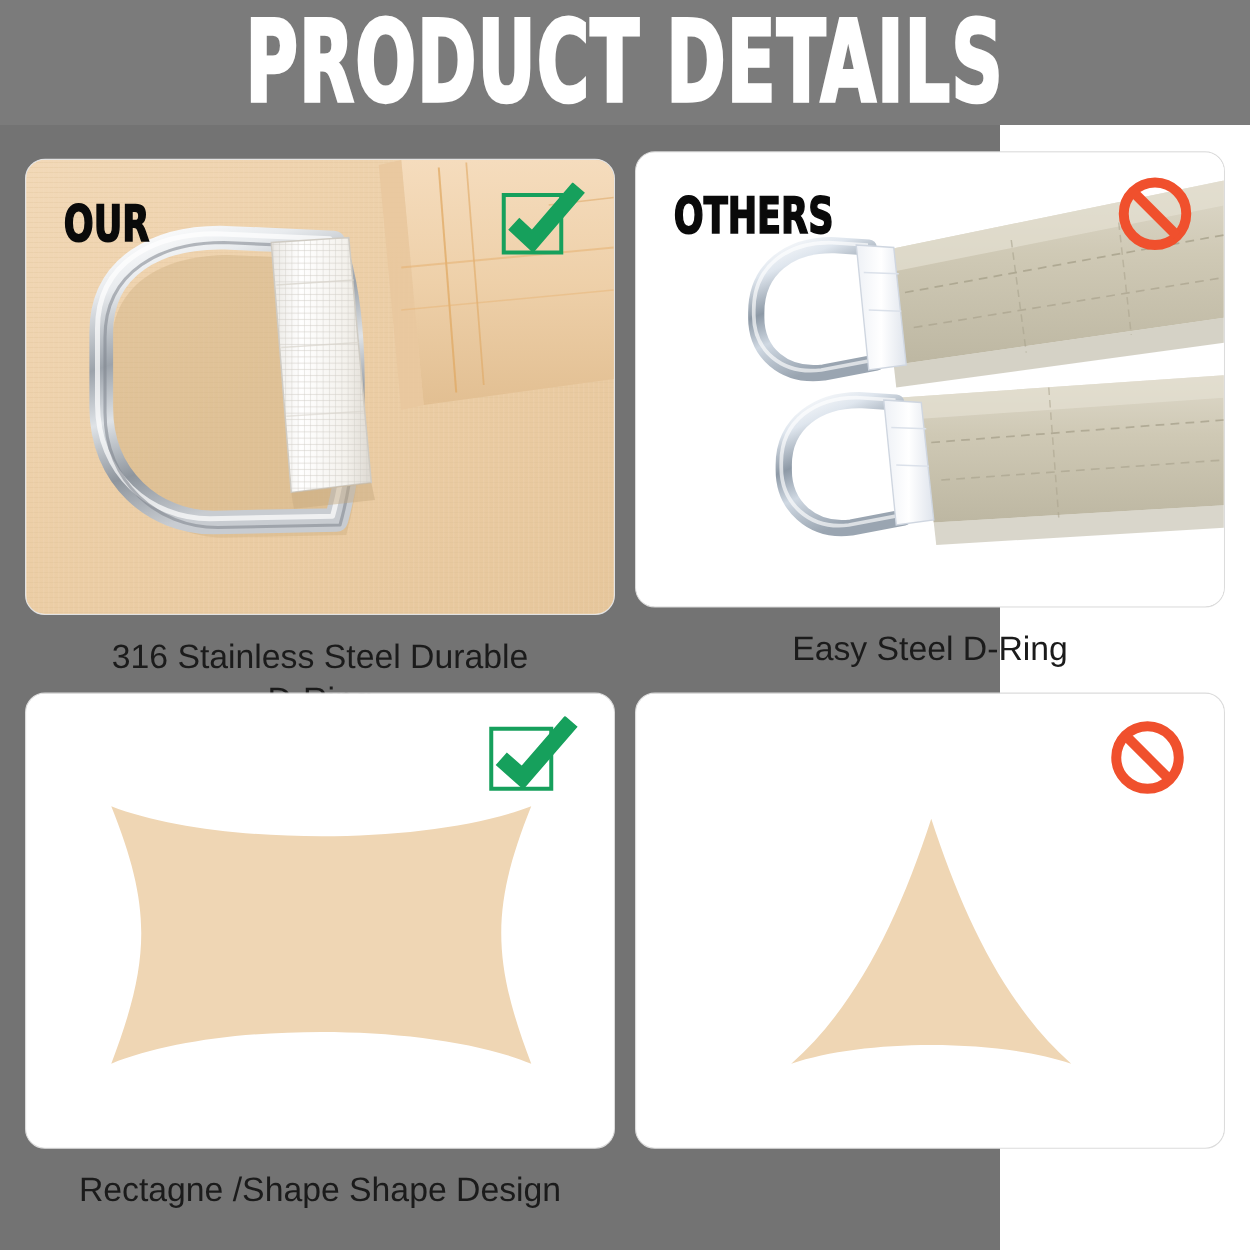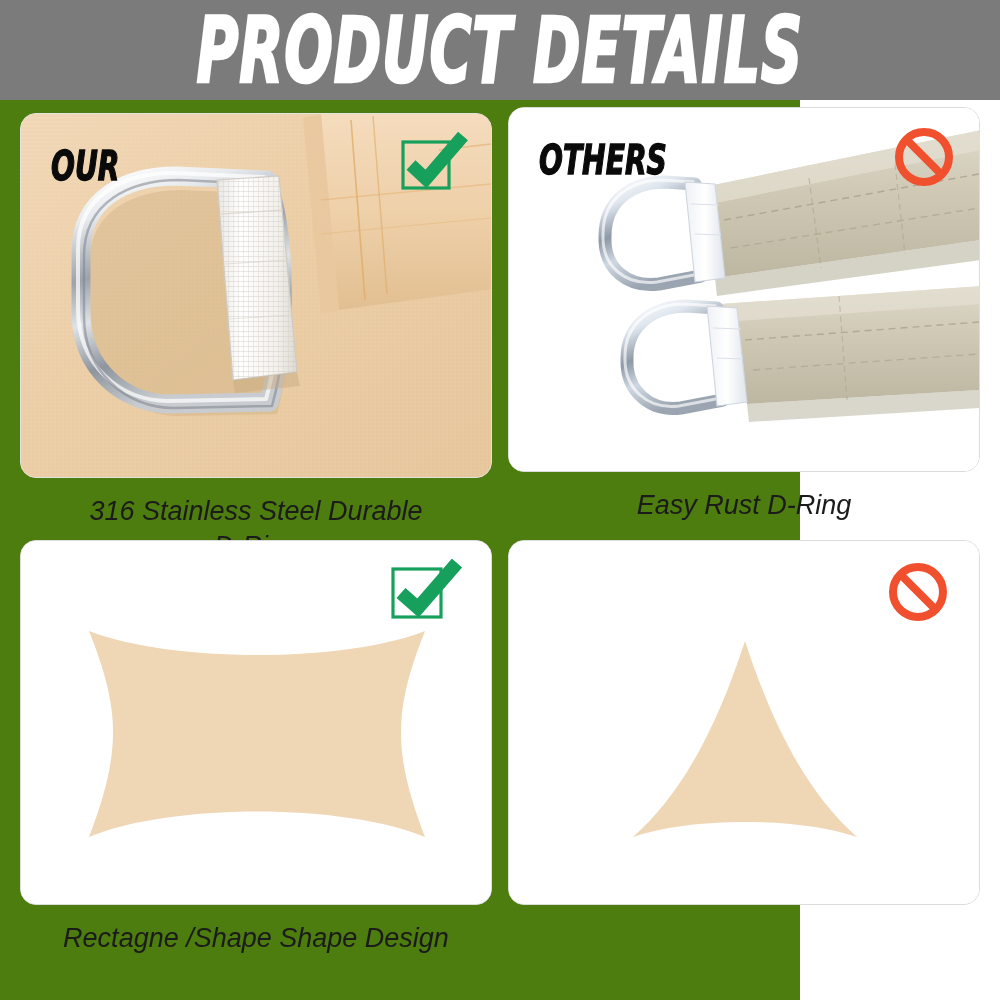--- a/index.html
+++ b/index.html
@@ -2,21 +2,21 @@
 <html><head>
 <meta charset="utf-8">
 <style>
   * { box-sizing: border-box; margin: 0; padding: 0; }
   html, body {
     width: 1000px; height: 1000px;
     background: #ffffff;
     font-family: "Liberation Sans", sans-serif;
     overflow: hidden;
   }
-  .page { position: relative; width: 800px; height: 1000px; background: #4d7c0f; font-style: italic; }
+  .page { position: relative; width: 800px; height: 1000px; background: #737373; }
 
   
   .header-band {
     position: absolute; left: 0; top: 0; width: 1000px; height: 100px;
     background: #7b7b7b;
     display: flex; align-items: center; justify-content: center;
   }
   .header-title {
     color: #ffffff;
     font-family: "Liberation Sans Narrow", "DejaVu Sans Condensed", "Liberation Sans", sans-serif;
@@ -38,20 +38,21 @@
   .cell-tr { left: 508px; top: 7px;  }
   .cell-bl { left: 20px;  top: 440px; }
   .cell-br { left: 508px; top: 440px; }
 
   .card {
     position: relative;
     width: 472px; height: 365px;
     border-radius: 16px;
     overflow: hidden;
     background: #ffffff;
+    margin-top: 14px;
   }
   .card.photo { border: 1px solid #e2e2e2; }
   .card.plain { border: 1px solid #dcdcdc; }
 
   .card-label {
     position: absolute; left: 30px; top: 28px;
     font-family: "Liberation Sans Narrow", "DejaVu Sans Condensed", "Liberation Sans", sans-serif;
     font-weight: 700;
     font-size: 34px;
     color: #0a0a0a;
@@ -240,21 +241,21 @@
 
         <div class="card-label">OTHERS</div>
 
         <svg class="badge badge-ban" viewBox="0 0 62 62">
           <circle cx="31" cy="31" r="25" fill="none" stroke="#f0502d" stroke-width="8"></circle>
           <line x1="13.5" y1="13.5" x2="48.5" y2="48.5" stroke="#f0502d" stroke-width="8" stroke-linecap="butt"></line>
         </svg>
       </div>
 
       <div class="caption">
-        <span class="line">Easy Rust D-Ring</span>
+        <span class="line">Easy Steel D-Ring</span>
       </div>
     </div>
 
     <div class="cell cell-bl">
       <div class="card plain">
         <svg width="472" height="365" viewBox="0 0 472 365">
           <rect x="0" y="0" width="472" height="365" fill="#ffffff"></rect>
           <path d="M68 90
                    C150 122 322 122 404 90
                    C372 170 372 212 404 296

